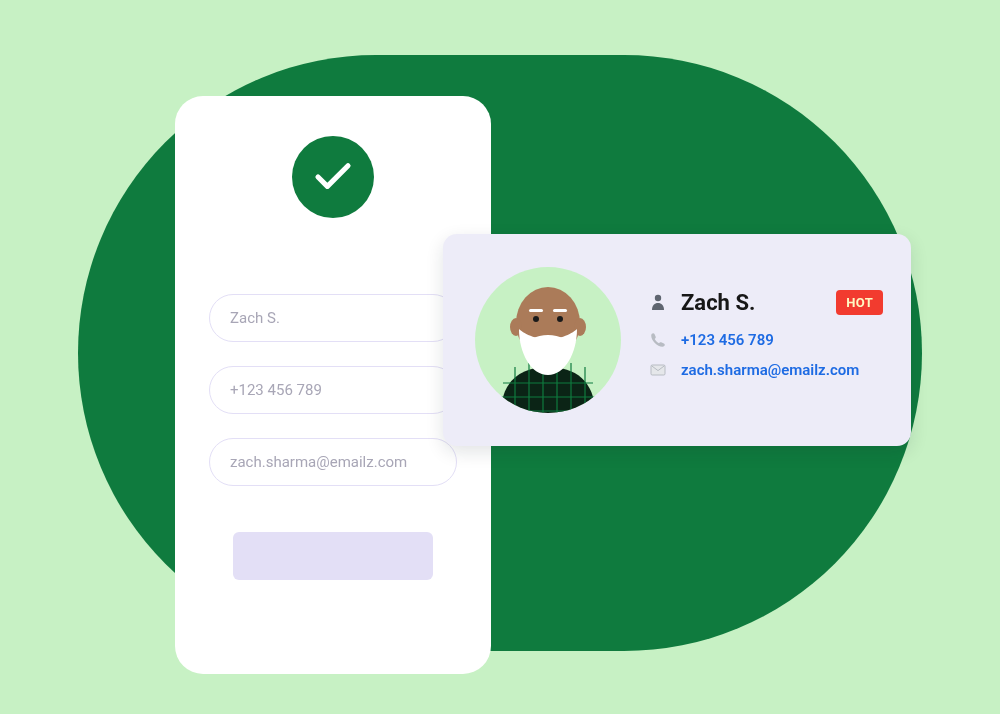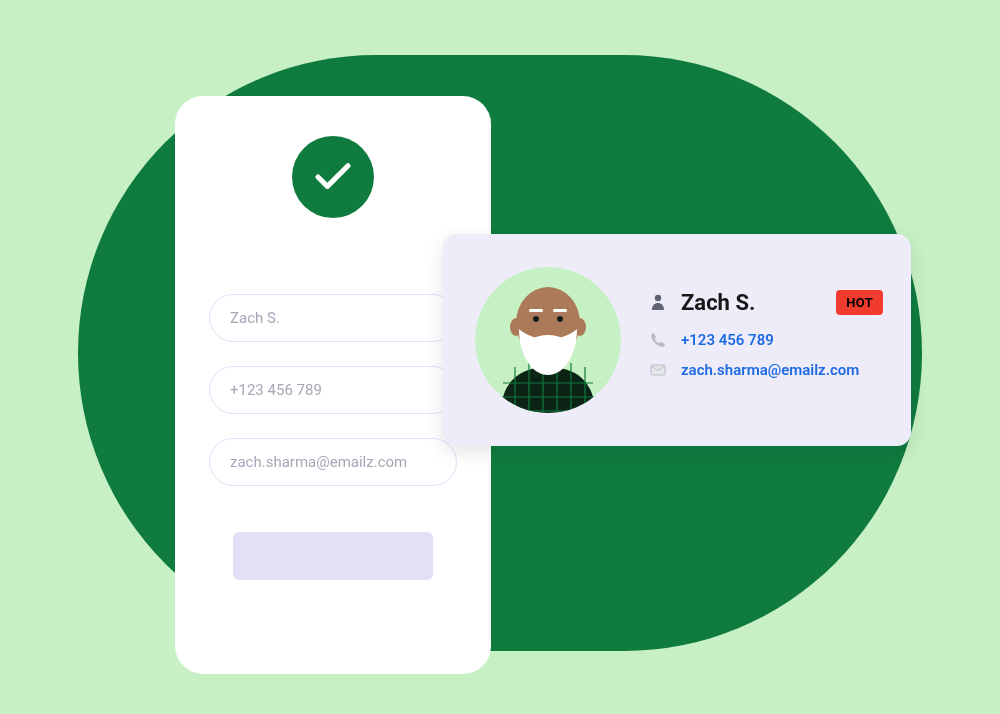--- a/index.html
+++ b/index.html
@@ -102,21 +102,21 @@
   }
   .name-row .icon-slot svg { width: 14px; height: 16px; }
   .contact-name {
     font-size: 22px;
     font-weight: 700;
     color: #171717;
     flex: 1;
   }
   .badge {
     background: #f23b2f;
-    color: #000000;
+    color: #fef9c3;
     font-size: 13px;
     font-weight: 700;
     letter-spacing: 0.3px;
     padding: 5px 10px;
     border-radius: 4px;
   }
   .info-row {
     display: flex;
     align-items: center;
     margin-bottom: 12px;

